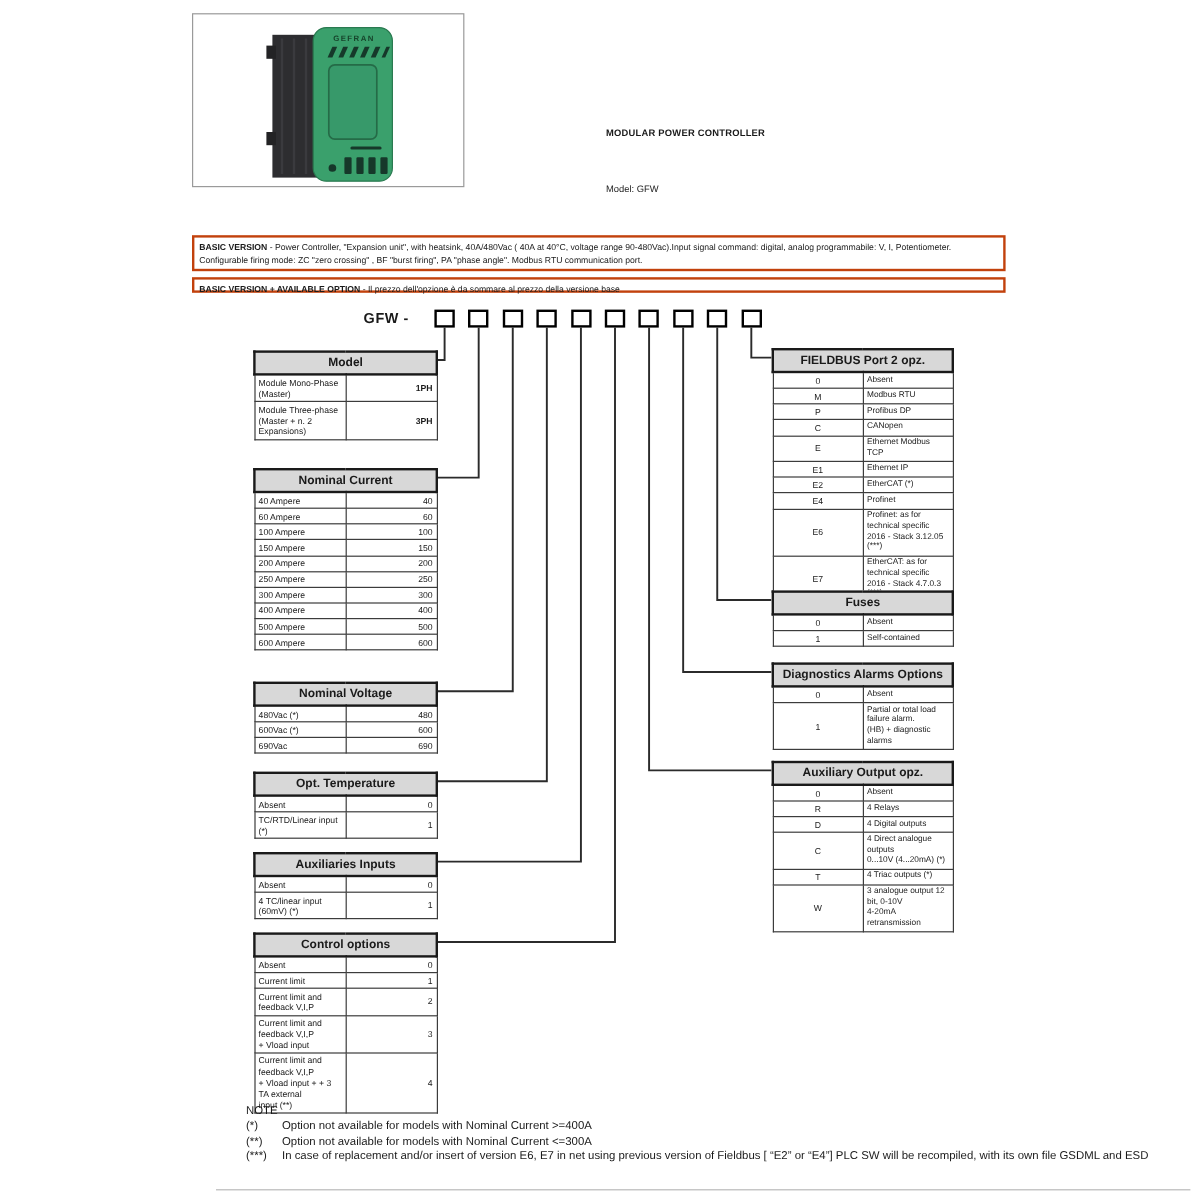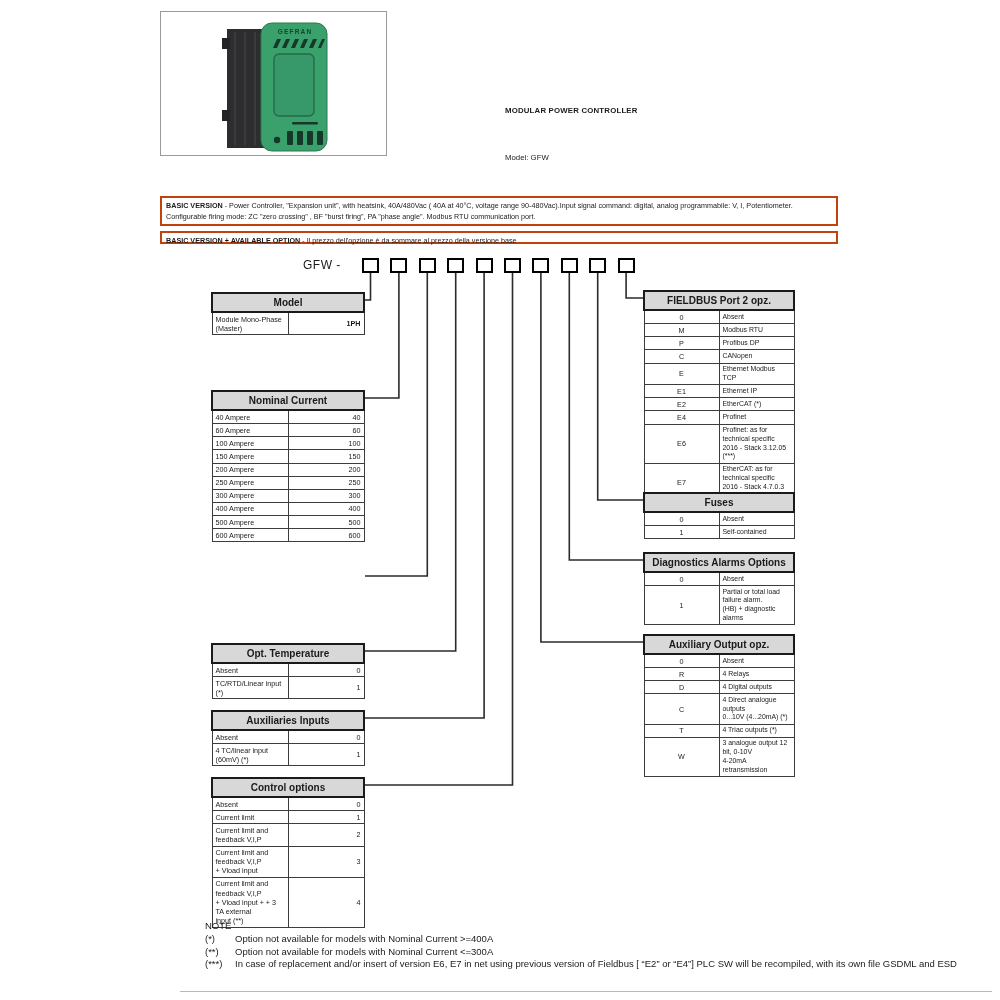--- a/index.html
+++ b/index.html
@@ -15,21 +15,21 @@
   
   .page-title{position:absolute;left:505px;top:76px;font-size:7.8px;font-weight:bold;letter-spacing:.2px;margin-top:30px;}
   .model-label{position:absolute;left:505px;top:153px;font-size:7.8px;}
   
   .banner{position:absolute;left:160px;width:678px;border:2px solid #c2410c;
     background:#fff;box-sizing:border-box;padding:2px 4px;font-size:7.2px;line-height:1.55;}
   .banner-1{top:196px;height:30px;}
   .banner-2{top:231px;height:13px;}
   .banner b{font-weight:bold;}
   
-  .gfw-label{position:absolute;left:303px;top:258px;font-size:12px;font-weight:normal;letter-spacing:.5px;}
+  .gfw-label{position:absolute;left:303px;top:258px;font-size:12px;font-weight:bold;letter-spacing:.5px;}
   .code-boxes{position:absolute;left:362px;top:258px;display:flex;gap:11.4px;}
   .code-box{width:17px;height:15px;border:2px solid #000;background:#fff;box-sizing:border-box;}
   .connectors{position:absolute;left:0;top:0;width:1000px;height:1000px;pointer-events:none;}
   
   .tbl{position:absolute;background:#fff;}
   .tbl table{border-collapse:collapse;width:100%;table-layout:fixed;border:1.5px solid #1a1a1a;}
   .tbl th{border:2px solid #1a1a1a;background:#d8d8d8;font-size:10px;padding:3px 2px;text-align:center;}
   .tbl td{border:1px solid #3c3c3c;padding:1.5px 3px;font-size:7.2px;line-height:1.27;
     vertical-align:middle;white-space:pre-line;}
   .tbl-left{left:211px;width:154px;}
@@ -136,20 +136,25 @@
         <thead>
           <tr>
             <th colspan="2">Model</th>
           </tr>
         </thead>
     <tbody>
           <tr>
       <td class="lbl">Module Mono-Phase (Master)</td>
       <td class="val">1PH</td>
     </tr>
+          <tr>
+      <td class="lbl">Module Three-phase
+(Master + n. 2 Expansions)</td>
+      <td class="val">3PH</td>
+    </tr>
         </tbody>
       </table>
   </div>
 
   <div class="tbl tbl-left" id="tbl-current">
     <table>
         <thead>
           <tr>
             <th colspan="2">Nominal Current</th>
           </tr>
@@ -192,20 +197,43 @@
       <td class="val">500</td>
     </tr>
           <tr>
       <td class="lbl">600 Ampere</td>
       <td class="val">600</td>
     </tr>
         </tbody>
       </table>
   </div>
 
+  <div class="tbl tbl-left" id="tbl-voltage">
+    <table>
+        <thead>
+          <tr>
+            <th colspan="2">Nominal Voltage</th>
+          </tr>
+        </thead>
+    <tbody>
+          <tr>
+      <td class="lbl">480Vac (*)</td>
+      <td class="val">480</td>
+    </tr>
+          <tr>
+      <td class="lbl">600Vac (*)</td>
+      <td class="val">600</td>
+    </tr>
+          <tr>
+      <td class="lbl">690Vac</td>
+      <td class="val">690</td>
+    </tr>
+        </tbody>
+      </table>
+  </div>
 
   <div class="tbl tbl-left" id="tbl-temp">
     <table>
         <thead>
           <tr>
             <th colspan="2">Opt. Temperature</th>
           </tr>
         </thead>
     <tbody>
           <tr>

